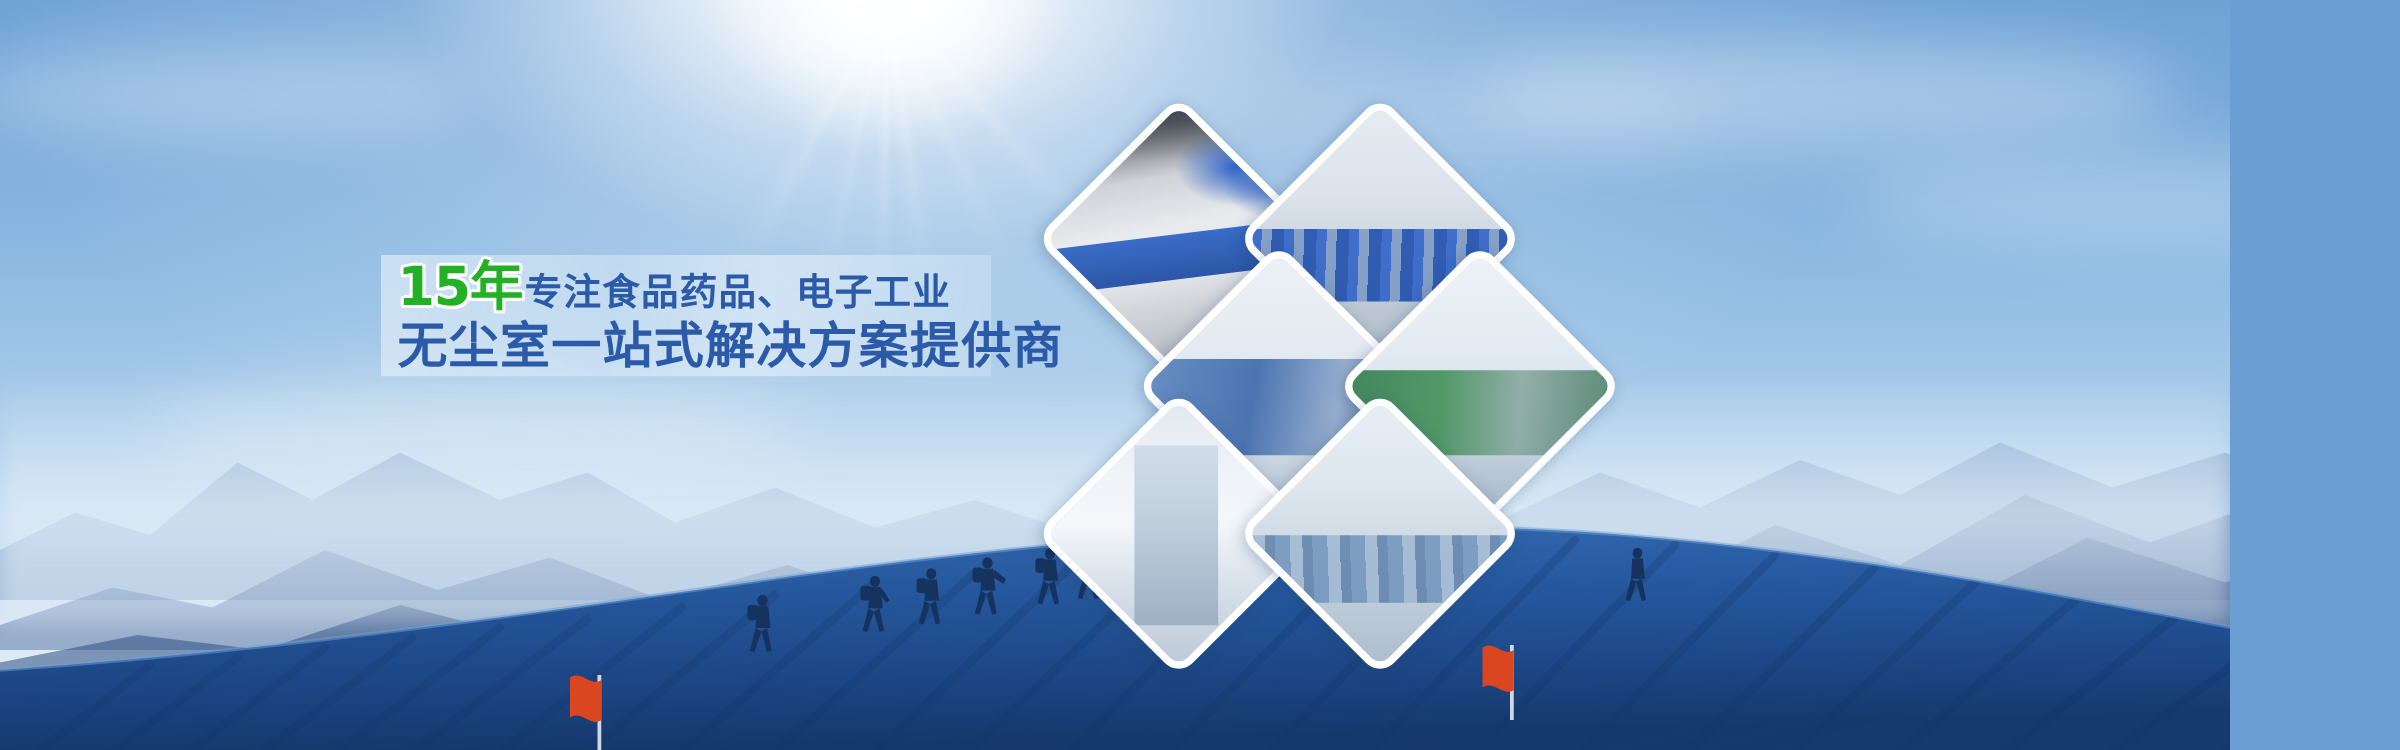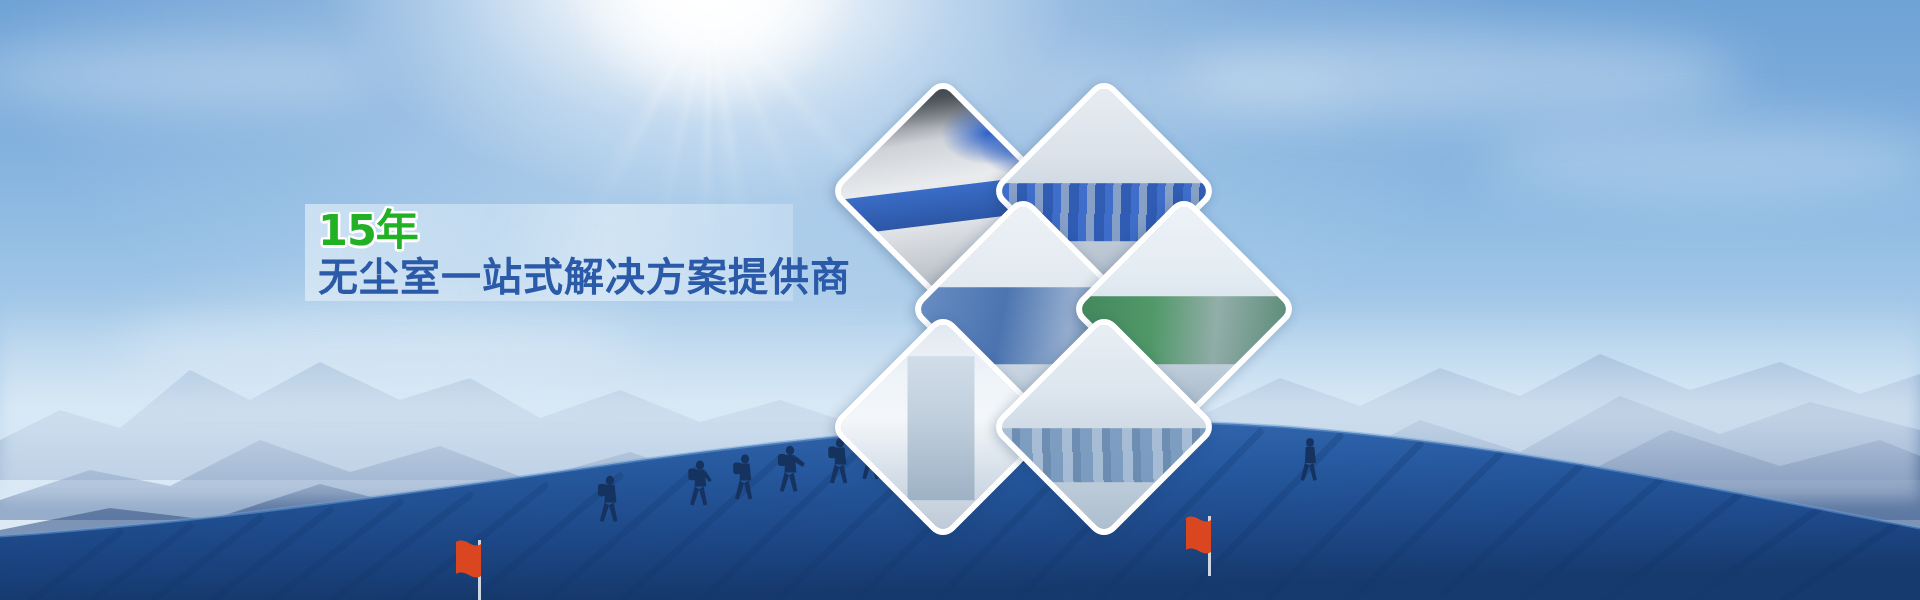--- a/index.html
+++ b/index.html
@@ -2,21 +2,21 @@
 <html lang="zh-CN"><head>
 <meta charset="utf-8">
 <title>Cleanroom Banner</title>
 <style>
   html,body{margin:0;padding:0;}
   body{
     width:1920px;height:600px;overflow:hidden;
     font-family:"Liberation Sans","DejaVu Sans",sans-serif;
     background:#6b9fd4;
   }
-  .banner{position:relative;width:1920px;height:600px;overflow:hidden;}
+  .banner{position:relative;width:1784px;height:600px;overflow:hidden;}
 
   
   .sky{
     position:absolute;inset:0;
     background:
       radial-gradient(ellipse 520px 330px at 700px -40px, rgba(255,255,255,.96) 0%, rgba(255,255,255,.72) 26%, rgba(232,243,252,.36) 50%, rgba(255,255,255,0) 74%),
       radial-gradient(ellipse 1000px 520px at 760px 40px, rgba(255,255,255,.50) 0%, rgba(255,255,255,.12) 52%, rgba(255,255,255,0) 76%),
       linear-gradient(180deg,#6fa2d6 0%,#7cacdb 18%,#8fbbe3 36%,#a8cbe9 54%,#c2dbef 70%,#d9e8f4 84%,#e8f1f8 100%);
   }
   
@@ -367,17 +367,18 @@
       <div class="inner">
           <div class="ph phF"></div>
         </div>
     </div>
   </div>
 
   <div class="text-panel"></div>
   <div class="headline">
     <div class="line line1">
       <span class="years">15年</span>
+      <span class="l1rest">专注食品药品、电子工业</span>
     </div>
     <div class="line line2">无尘室一站式解决方案提供商</div>
   </div>
 
 </div>
 
 </body></html>

